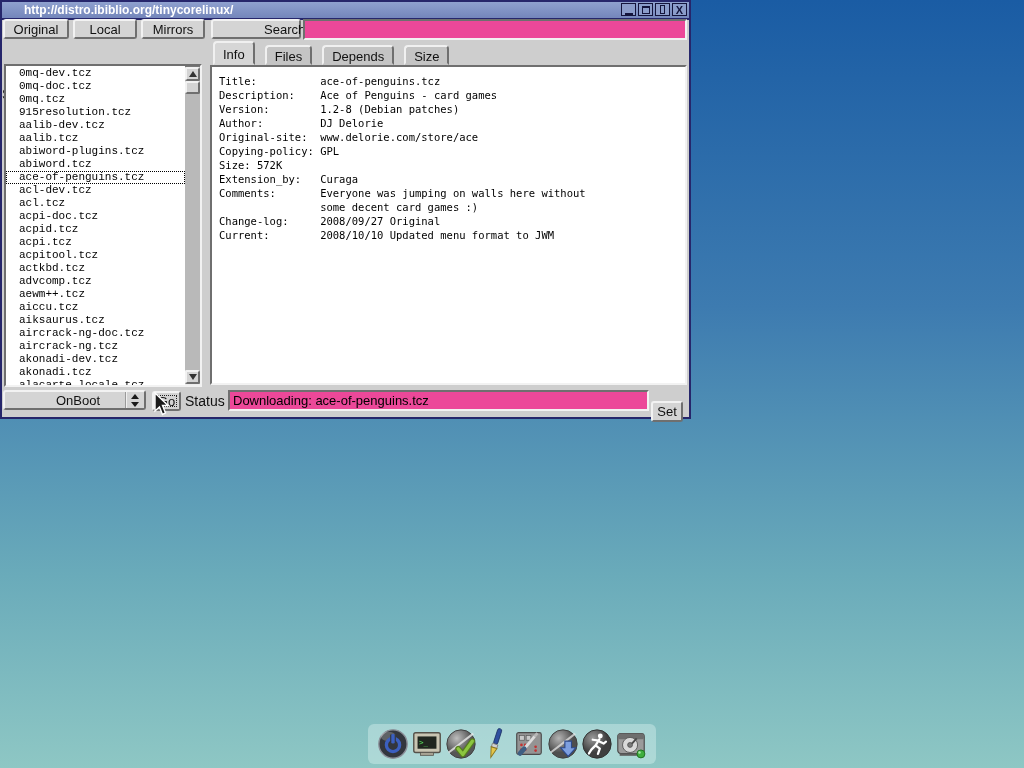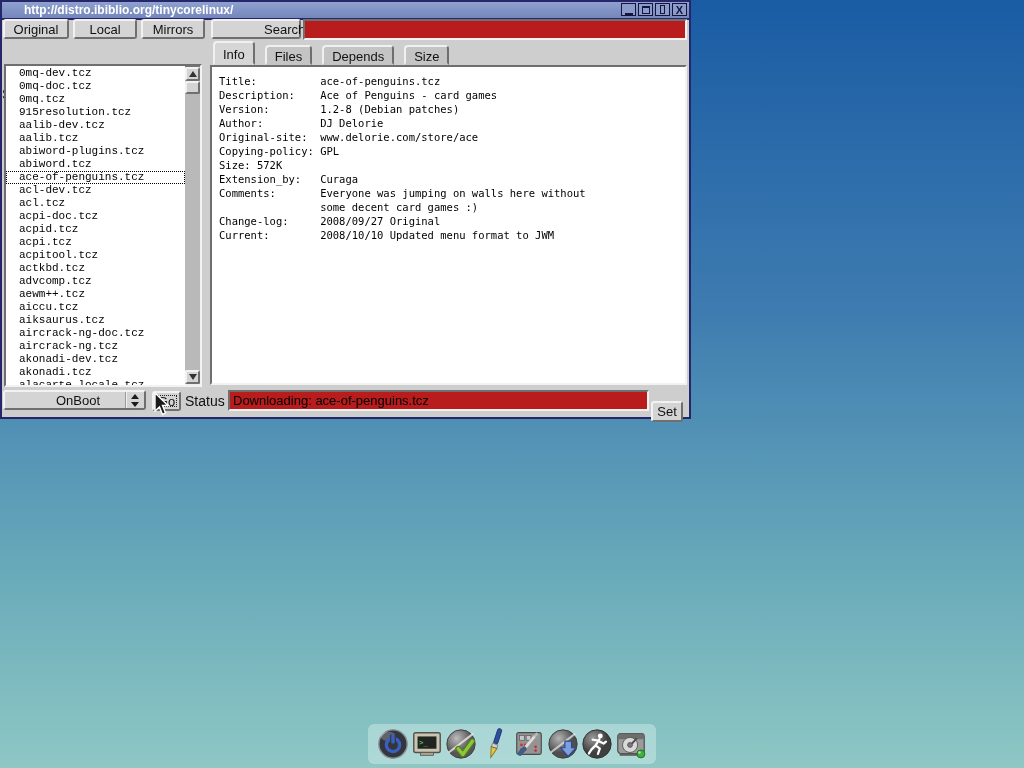--- a/index.html
+++ b/index.html
@@ -47,21 +47,21 @@
     display:flex;align-items:center;justify-content:center;cursor:default;
   }
   .choice{position:absolute;height:20px;display:flex;align-items:center;padding-left:46px;}
   .choice .lbl{flex:1;padding-left:5px;font-size:13px;color:#111;}
   .spin{display:flex;flex-direction:column;gap:3px;align-items:center;
         padding:0 5px;height:100%;justify-content:center;
         border-left:1px solid #9a9a9a;box-shadow:inset 1px 0 0 #f0f0f0;}
   .arr-up{width:0;height:0;border-left:4px solid transparent;border-right:4px solid transparent;border-bottom:5px solid #1b1b1b;}
   .arr-down{width:0;height:0;border-left:4px solid transparent;border-right:4px solid transparent;border-top:5px solid #1b1b1b;}
   input.flt{
-    position:absolute;box-sizing:border-box;height:21px;background:#b91c1c;
+    position:absolute;box-sizing:border-box;height:21px;background:#ec4899;
     border:2px solid;border-color:#6f6f6f #f2f2f2 #f2f2f2 #6f6f6f;
     font-family:"Liberation Sans",sans-serif;font-size:13px;color:#000;padding:0 3px;outline:none;
   }
   .focus-dotted{outline:1px dotted #222;outline-offset:-5px;}
   
   .sel-ext{
     position:absolute;left:0;top:41px;width:207px;height:20px;
     font-size:14px;color:#111;line-height:20px;margin-top:41px;
   }
   .tab-bar{position:absolute;left:211px;top:39px;height:24px;display:flex;align-items:flex-end;}

